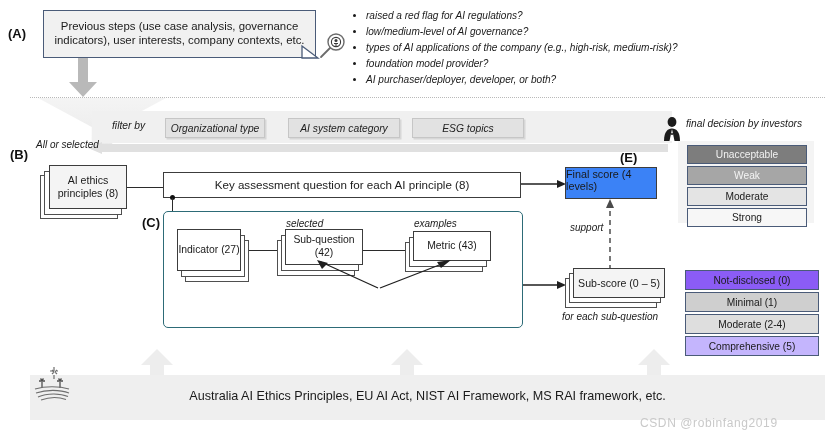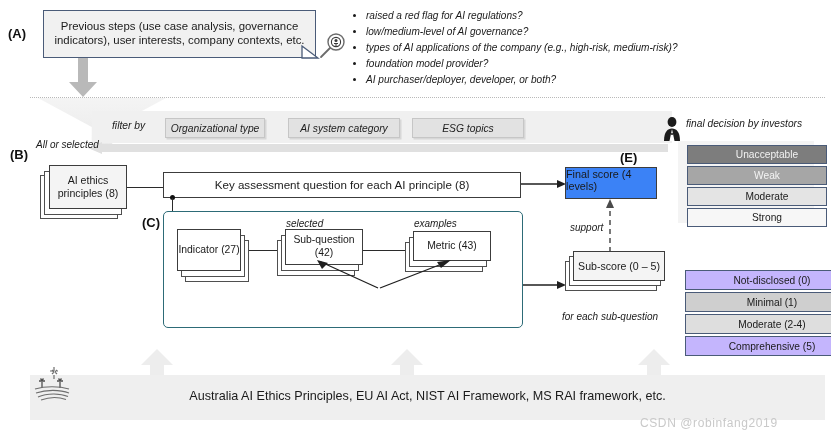--- a/index.html
+++ b/index.html
@@ -83,32 +83,32 @@
   #mtStack .s2{left:4px;top:6px;width:78px;height:30px;}
   #mtStack .s1{left:8px;top:0;width:78px;height:30px;font-size:10.4px;}
   #descBox{left:326px;top:287px;width:104px;height:30px;font-size:10.8px;background:#ffffff;}
 
   
   #labelE{left:620px;top:150px;}
   #finalScore{left:565px;top:167px;width:92px;height:32px;font-size:10.8px;
               background:#3b82f6;border:1.4px solid #3c3c3c;}
   #support{left:570px;top:222px;font-size:10px;font-style:italic;}
   #labelD{left:622px;top:268px;}
-  #subStack{left:565px;top:251px;width:100px;height:42px;padding-left:8px;}
+  #subStack{left:565px;top:268px;width:100px;height:42px;padding-left:8px;}
   #subStack .s3{left:0;top:10px;width:92px;height:30px;}
   #subStack .s2{left:4px;top:5px;width:92px;height:30px;}
   #subStack .s1{left:8px;top:0;width:92px;height:30px;font-size:10.6px;background:#f4f4f4;}
   #eachsub{left:562px;top:311px;font-size:10px;font-style:italic;}
 
   
   #investorLab{left:686px;top:118px;font-size:10.2px;font-style:italic;}
   #investorIcon{left:662px;top:117px;width:22px;height:24px;}
   #levelPanel{left:678px;top:141px;width:136px;height:82px;background:#f4f4f4;}
   .legbox{height:17px;border:1.2px solid #4a5b78;display:flex;align-items:center;
-          justify-content:center;font-size:10.2px;padding-left:20px;}
+          justify-content:center;font-size:10.2px;}
   #legend4 .legbox{width:118px;margin:0 0 2px 0;}
   #legend4{left:687px;top:145px;width:118px;}
   #legend5{left:685px;top:270px;width:132px;}
   #legend5 .legbox{width:132px;height:18px;margin:0 0 2px 0;font-size:10.2px;}
 
   
   #foundation{left:30px;top:375px;width:795px;height:45px;background:#efefef;}
   #foundText{left:30px;top:389px;width:795px;text-align:center;font-size:12.6px;}
   #farmIcon{left:32px;top:362px;width:42px;height:40px;}
   .upArrow{width:34px;height:34px;}
@@ -274,21 +274,21 @@
 
   <div class="abs" id="levelPanel"></div>
   <div class="abs" id="legend4">
     <div class="legbox" style="background:#7d7d7d;color:#f2f2f2;">Unacceptable</div>
     <div class="legbox" style="background:#a6a6a6;color:#f4f4f4;">Weak</div>
     <div class="legbox" style="background:#e4e4e4;color:#1a1a1a;">Moderate</div>
     <div class="legbox" style="background:#f7f7f7;color:#1a1a1a;">Strong</div>
   </div>
 
   <div class="abs" id="legend5">
-    <div class="legbox" style="background:#c4b5fd;">Not-disclosed (0)</div>
+    <div class="legbox" style="background:#8b5cf6;">Not-disclosed (0)</div>
     <div class="legbox" style="background:#cfcfcf;">Minimal (1)</div>
     <div class="legbox" style="background:#dedede;">Moderate (2-4)</div>
     <div class="legbox" style="background:#c4b5fd;">Comprehensive (5)</div>
   </div>
 
   <div class="abs upArrow" id="ua0">
     <svg width="34" height="34" viewBox="0 0 34 34">
         <path d="M17 1 L33 17 H24 V34 H10 V17 H1 Z" fill="#ededed"></path>
       </svg>
   </div>

